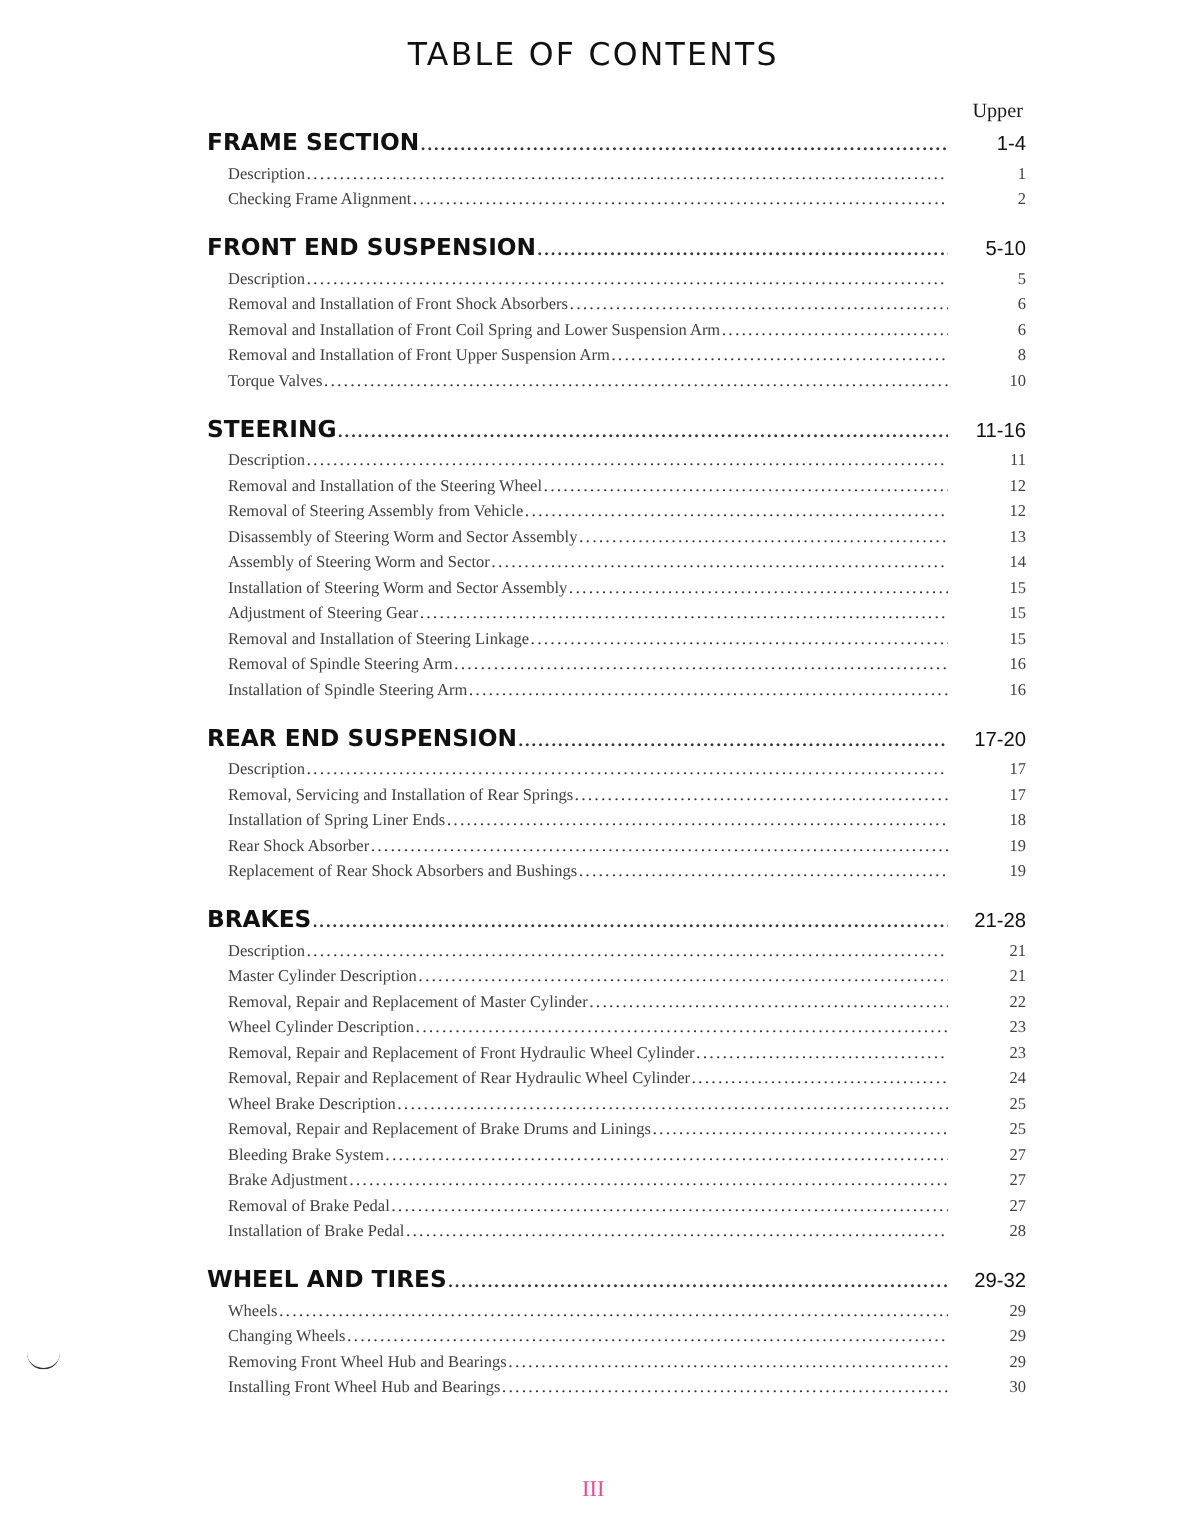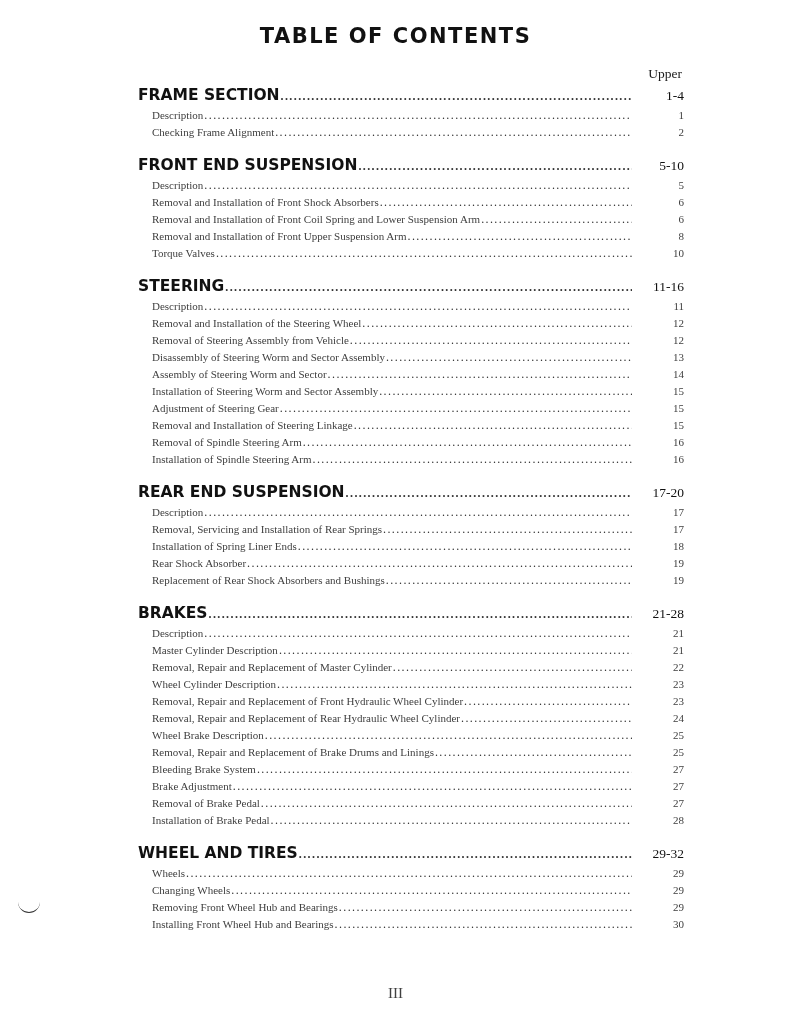--- a/index.html
+++ b/index.html
@@ -15,21 +15,21 @@
     color: #1a1a1a;
     font-family: "Liberation Serif", serif;
   }
   .title {
     position: absolute;
     top: 24px;
     left: 0;
     width: 791px;
     text-align: center;
     font-family: "DejaVu Sans", sans-serif;
-    font-weight: bold;
+    font-weight: normal;
     font-size: 21px;
     letter-spacing: 1.5px;
     color: #111;
   }
   .page-col-label {
     position: absolute;
     top: 66px;
     left: 640px;
     width: 42px;
     text-align: right;
@@ -73,38 +73,38 @@
   }
   .heading-row {
     font-family: "DejaVu Sans", sans-serif;
     font-weight: bold;
     font-size: 15.5px;
     height: 20px;
     margin-bottom: 2px;
     color: #111;
   }
   .heading-row .page {
-    font-family: Liberation Serif, serif;
+    font-family: Liberation Sans, sans-serif;
     font-weight: normal;
     font-size: 13.5px;
   }
   .entry-row {
     font-size: 11px;
     height: 17px;
     padding-left: 14px;
     color: #404040;
   }
   .folio {
     position: absolute;
     top: 985px;
     left: 0;
     width: 791px;
     text-align: center;
     font-size: 15px;
-    color: #404040;
+    color: #ec4899;
   }
   .margin-mark {
     position: absolute;
     left: 18px;
     top: 902px;
     width: 22px;
     height: 10px;
     border-bottom: 1.3px solid #333;
     border-radius: 0 0 14px 14px;
   }

